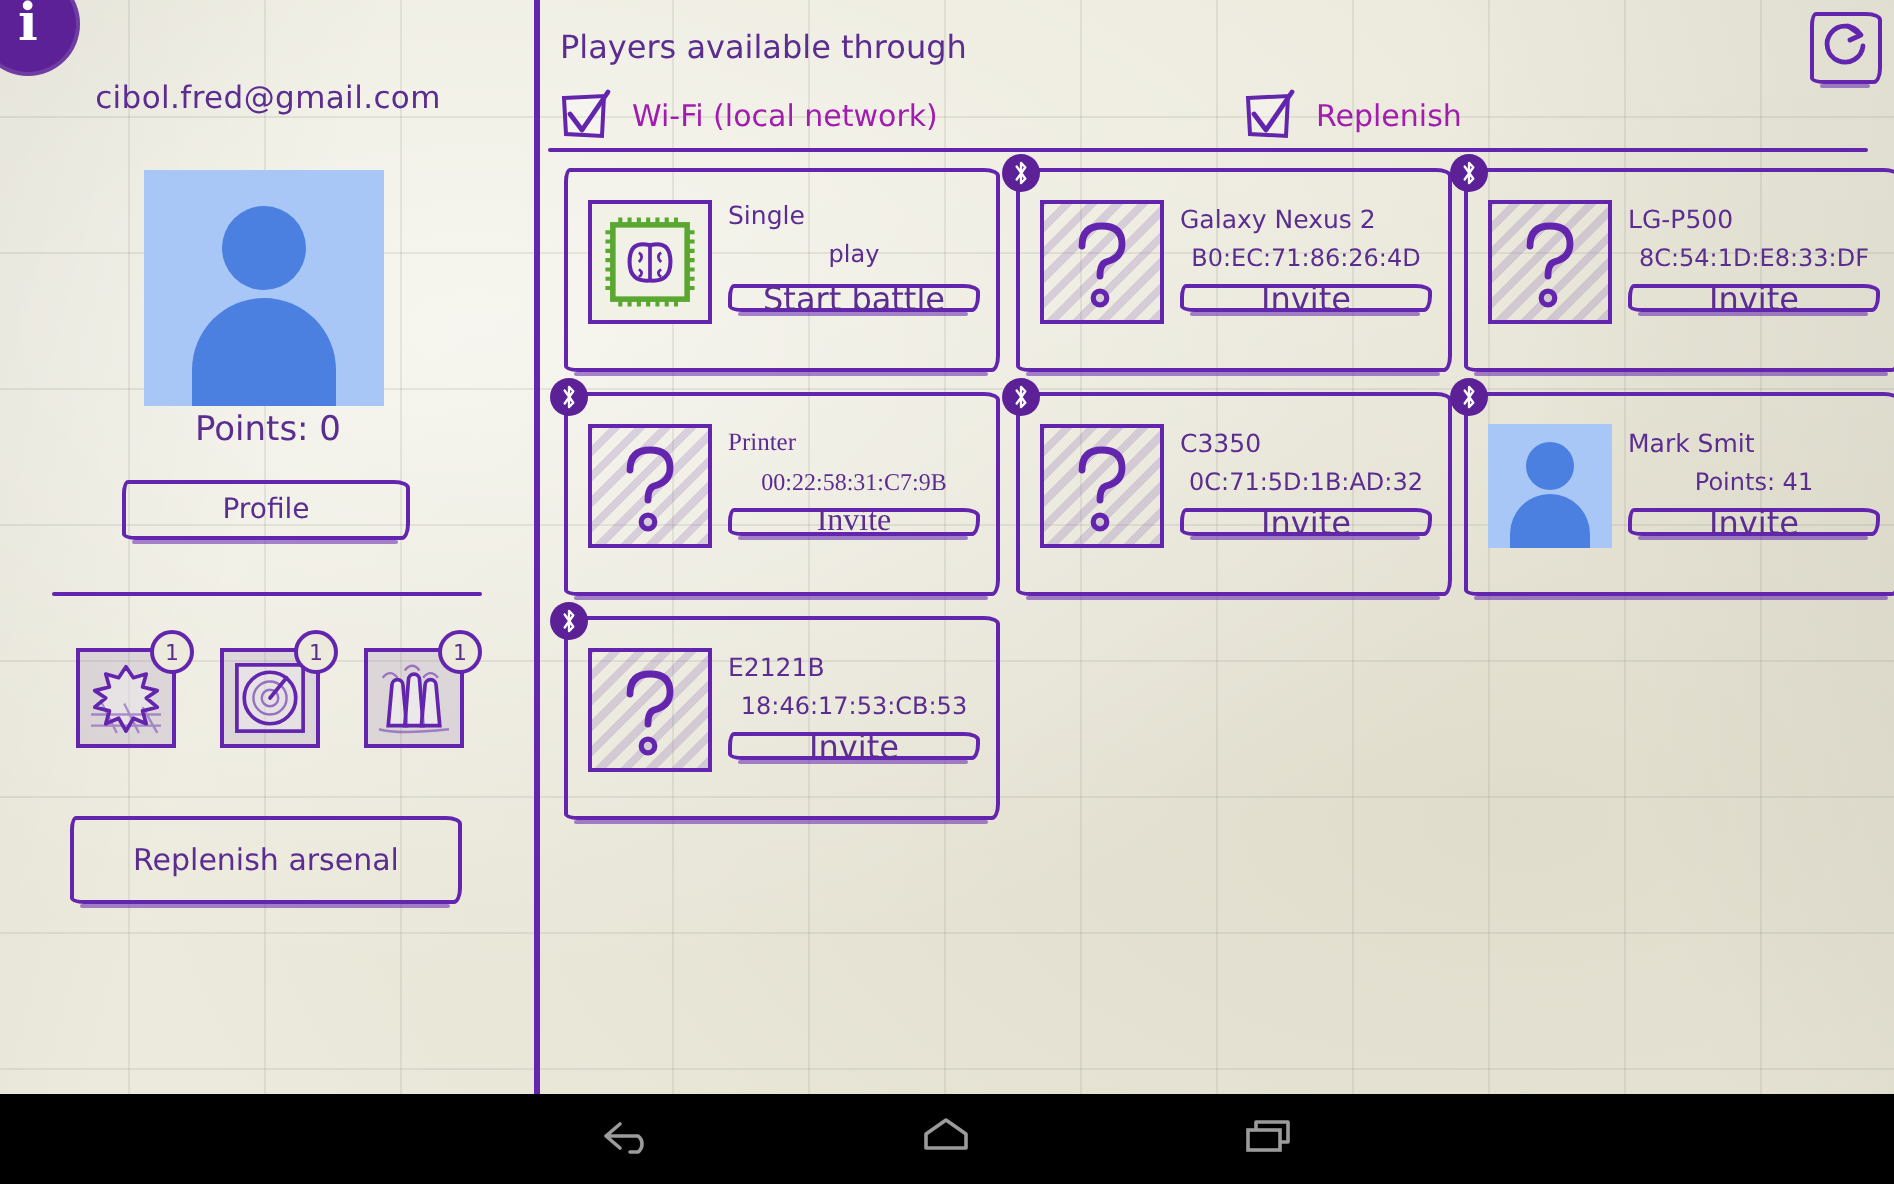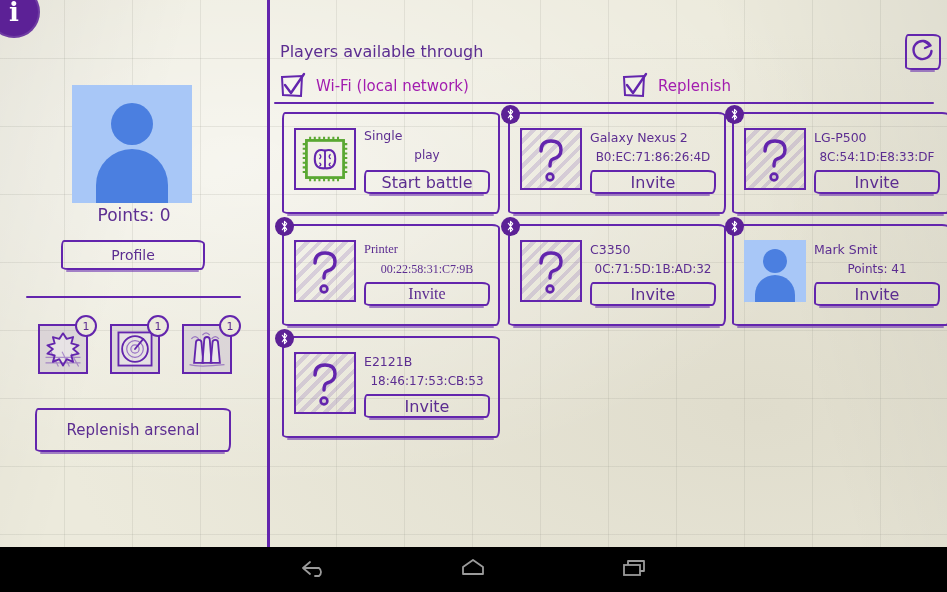--- a/index.html
+++ b/index.html
@@ -124,21 +124,21 @@
   }
 
   
   #main-divider {
     position: absolute; left: 267px; top: 0; width: 3px; height: 547px;
     background: #6325ad;
   }
 
   
   #right-panel {
-    position: absolute; left: 272px; top: 0; right: 0; height: 547px; margin-top: 28px;
+    position: absolute; left: 272px; top: 0; right: 0; height: 547px;
   }
   #players-heading {
     position: absolute; left: 8px; top: 14px;
     font-size: 16px; color: #5c2d91;
   }
   .filter {
     position: absolute; top: 44px; display: flex; align-items: center; gap: 10px;
   }
   .filter.wifi { left: 6px; }
   .filter.bt   { left: 348px; }
@@ -205,21 +205,21 @@
     position: absolute; left: 80px; right: 6px; top: 16px;
     font-size: 12.5px; color: #5c2d91;
     white-space: nowrap; overflow: hidden;
   }
   .card-sub {
     position: absolute; left: 76px; right: 4px; top: 36px;
     text-align: center; font-size: 12px; color: #5c2d91;
     white-space: nowrap;
   }
   .card-action {
-    position: absolute; left: 80px; top: 56px; width: 126px; height: 24px;
+    position: absolute; left: 80px; top: 56px; width: 126px; height: 14px;
     display: flex; align-items: center; justify-content: center;
     font-size: 16px; color: #5c2d91;
   }
   .card.c0 .card-name { top: 14px; }
   .card.c0 .card-sub  { top: 34px; }
 
   
   #navbar {
     position: absolute; left: 0; bottom: 0; width: 947px; height: 45px;
     background: #000;
@@ -237,20 +237,21 @@
 <body>
 
 <div id="paper"></div>
 
 <div id="left-panel">
 
   <div id="info-badge">
     <span>i</span>
   </div>
 
+  <div id="account-email">cibol.fred@gmail.com</div>
 
   <div id="avatar">
     <div class="head"></div>
     <div class="body"></div>
   </div>
 
   <div id="points-label">Points: 0</div>
 
   <div id="profile-button" class="sketch">
     <span>Profile</span>

